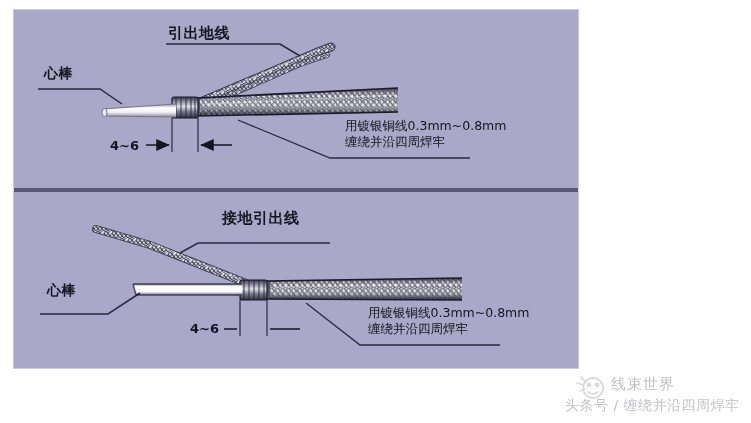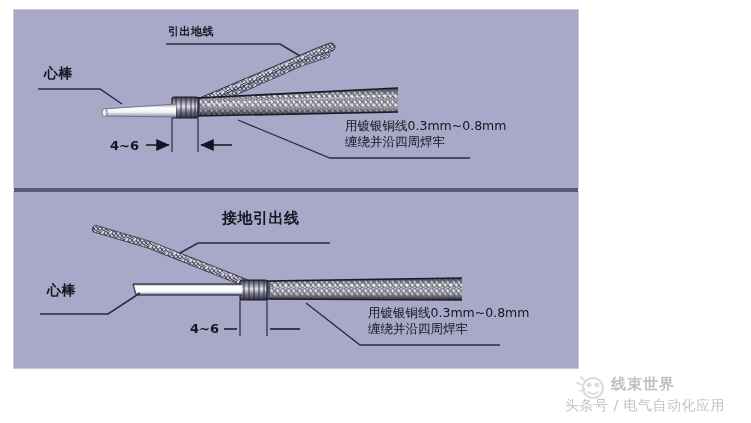--- a/index.html
+++ b/index.html
@@ -16,36 +16,36 @@
   .panel-divider{position:absolute;left:14px;top:188px;width:564px;height:4px;
                  background:#5a5878;}
 
   .svg-layer{position:absolute;left:0;top:0;width:751px;height:423px;
              pointer-events:none;}
 
   
   .lbl{position:absolute;color:#15151f;white-space:nowrap;line-height:1.0;}
   .lbl-cn{font-weight:bold;}
 
-  .t-lead{left:168px;top:26px;font-size:11px;letter-spacing:.5px;}
+  .t-lead{left:168px;top:26px;font-size:15px;letter-spacing:.5px;}
   .t-core-top{left:44px;top:66px;font-size:14px;letter-spacing:.5px;}
   .t-dim-top{left:110px;top:139px;font-size:13px;font-weight:bold;}
   .t-note-top-1{left:345px;top:120px;font-size:12.5px;}
   .t-note-top-2{left:345px;top:136px;font-size:12.5px;}
 
   .t-gnd{left:222px;top:212px;font-size:15px;letter-spacing:.5px;font-family:Liberation Mono, monospace;}
   .t-core-bot{left:47px;top:283px;font-size:14px;letter-spacing:.5px;}
   .t-dim-bot{left:190px;top:322px;font-size:13px;font-weight:bold;}
   .t-note-bot-1{left:368px;top:307px;font-size:12.5px;}
   .t-note-bot-2{left:368px;top:323px;font-size:12.5px;}
 
   
   .wm{position:absolute;right:6px;bottom:2px;height:52px;width:180px;}
   .wm-logo{position:absolute;left:8px;top:4px;width:34px;height:28px;opacity:.30;}
-  .wm-brand{position:absolute;left:46px;top:6px;font-size:15px;font-weight:bold;
+  .wm-brand{position:absolute;left:46px;top:6px;font-size:15px;font-weight:normal;
             color:#8b8b93;opacity:.55;letter-spacing:1px;white-space:nowrap;}
   .wm-attr{position:absolute;left:0px;top:28px;font-size:14px;color:#9a9aa2;
            opacity:.60;letter-spacing:.5px;white-space:nowrap;}
 </style>
 </head>
 <body>
 
 <div class="figure">
 
   <div class="panel panel-top"></div>
@@ -220,16 +220,16 @@
 
   <div class="wm">
     <svg class="wm-logo" viewBox="0 0 34 28">
       <circle cx="20" cy="15" r="10" fill="none" stroke="#8d8d97" stroke-width="2"></circle>
       <circle cx="16" cy="12" r="2.4" fill="#8d8d97"></circle>
       <circle cx="24" cy="12" r="2.4" fill="#8d8d97"></circle>
       <path d="M15,19 Q20,23 25,19" fill="none" stroke="#8d8d97" stroke-width="2" stroke-linecap="round"></path>
       <path d="M8,4 L13,9 M4,10 L10,12 M7,18 L12,16" fill="none" stroke="#8d8d97" stroke-width="1.8" stroke-linecap="round"></path>
     </svg>
     <div class="wm-brand">线束世界</div>
-    <div class="wm-attr">头条号 / 电气自动化应用</div>
+    <div class="wm-attr">头条号 / 缠绕并沿四周焊牢</div>
   </div>
 
 </div>
 
 </body></html>

